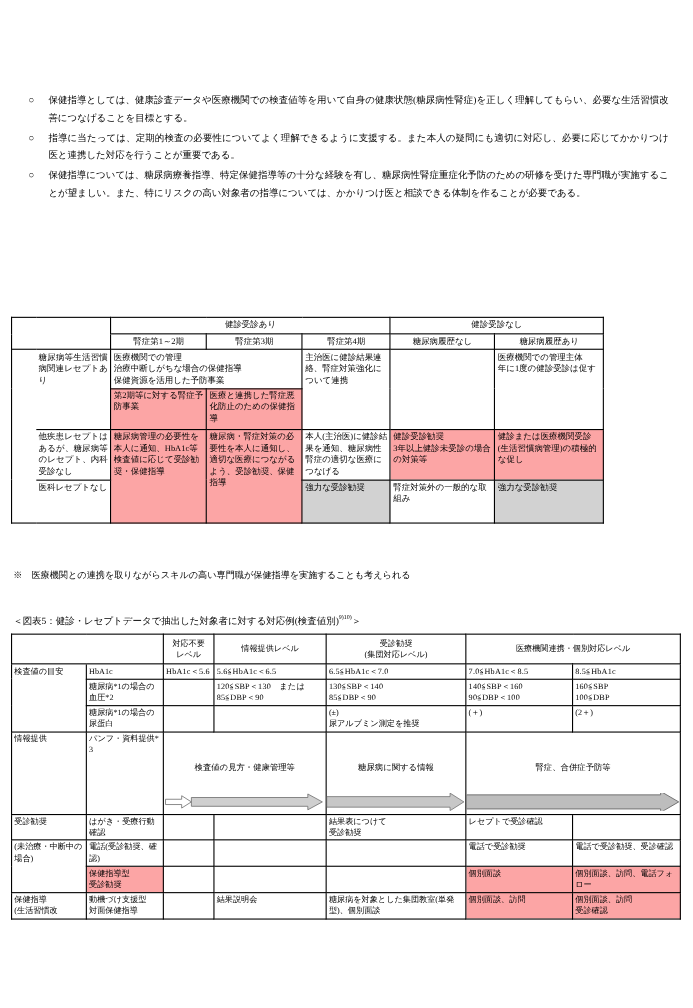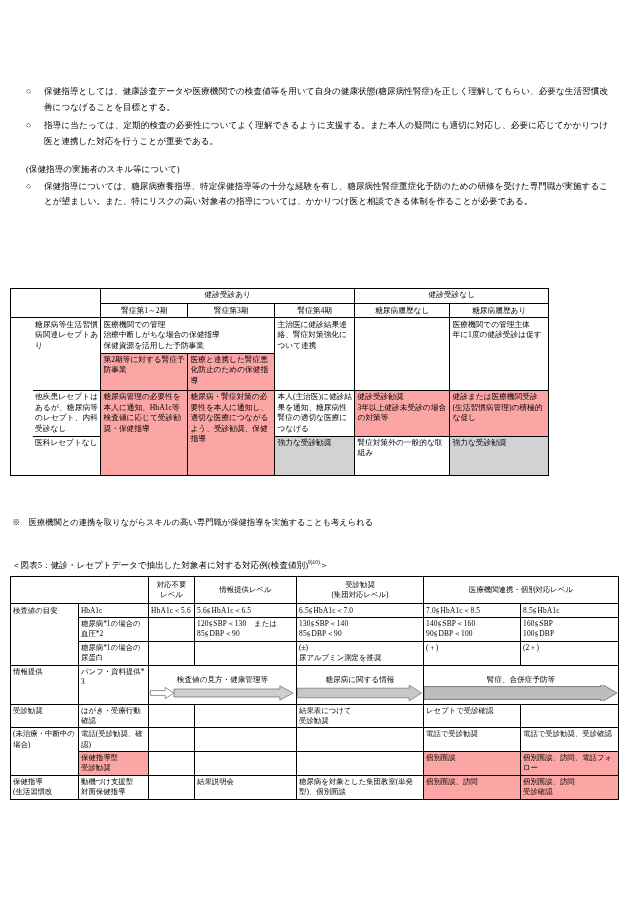--- a/index.html
+++ b/index.html
@@ -130,21 +130,21 @@
   #table5 .hdr {
     text-align: center;
     vertical-align: middle;
     line-height: 10.4px;
   }
   .num { font-family: "Liberation Serif", serif; letter-spacing: 0.2px; }
 
   
   .arrow-cell {
     position: relative;
-    padding: 0 !important;
+    padding: 18px !important;
     height: 38px;
     vertical-align: top;
   }
   .arrow-label {
     position: relative;
     z-index: 2;
     text-align: center;
     font-size: 7.6px;
     line-height: 11px;
     padding-top: 8px;
@@ -168,21 +168,20 @@
     <div class="bullet">
       <div class="bullet-mark">○</div>
       <div class="bullet-body">保健指導としては、健康診査データや医療機関での検査値等を用いて自身の健康状態(糖尿病性腎症)を正しく理解してもらい、必要な生活習慣改善につなげることを目標とする。</div>
     </div>
 
     <div class="bullet">
       <div class="bullet-mark">○</div>
       <div class="bullet-body">指導に当たっては、定期的検査の必要性についてよく理解できるように支援する。また本人の疑問にも適切に対応し、必要に応じてかかりつけ医と連携した対応を行うことが重要である。</div>
     </div>
 
-    <div class="section-head">(保健指導の実施者のスキル等について)</div>
 
     <div class="bullet">
       <div class="bullet-mark">○</div>
       <div class="bullet-body">保健指導については、糖尿病療養指導、特定保健指導等の十分な経験を有し、糖尿病性腎症重症化予防のための研修を受けた専門職が実施することが望ましい。また、特にリスクの高い対象者の指導については、かかりつけ医と相談できる体制を作ることが必要である。</div>
     </div>
 
   </div>
 
 
   <table class="doc" id="table4">

